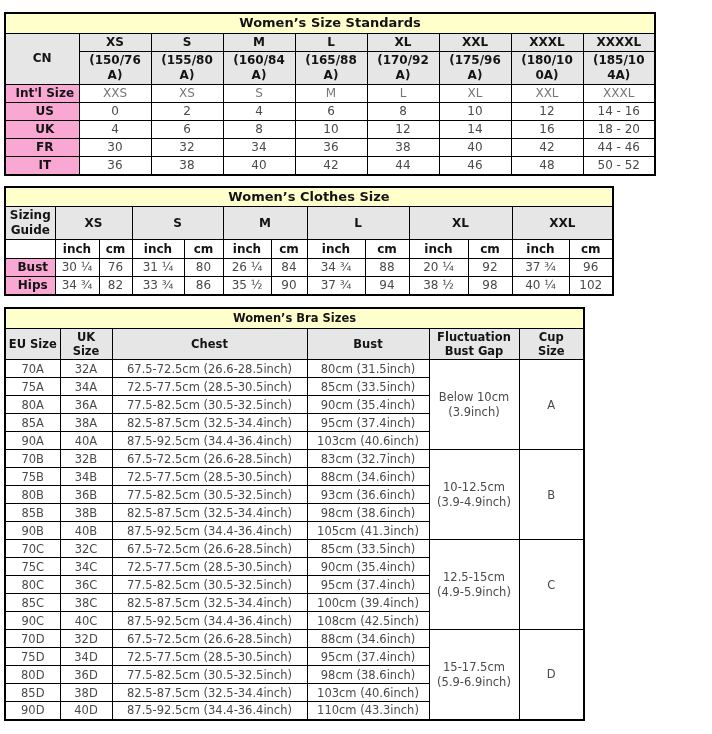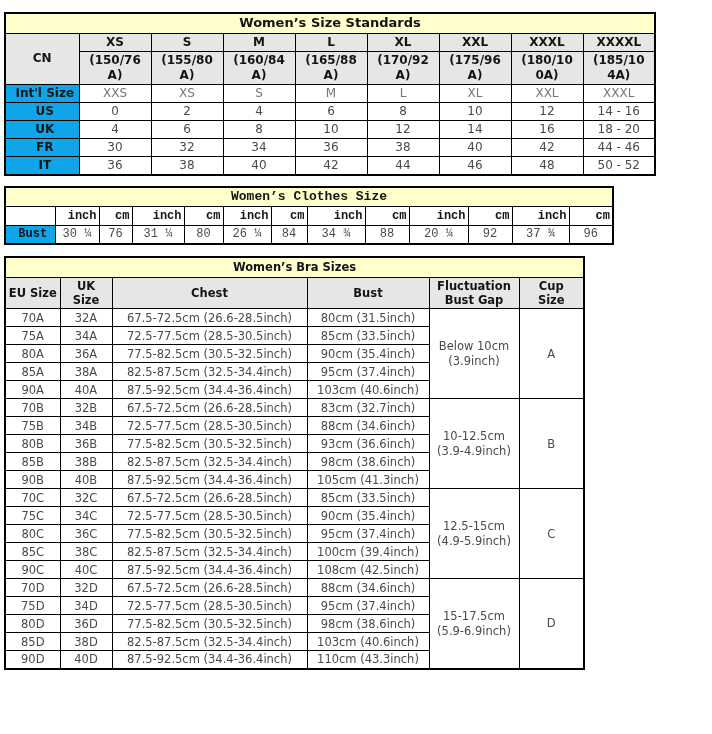--- a/index.html
+++ b/index.html
@@ -35,24 +35,24 @@
   .title-row{height:20px;}
   td.title{
     background:var(--title-bg);
     color:var(--text-dark);
     font-weight:bold;
     font-size:13px;
   }
   tr{height:18px;}
   .t1 .cn-row{height:29px;}
   .t1 .size-row{height:17px;}
-  th.rowlabel{background:#0ea5e9;padding-left:7px;}
+  th.rowlabel{background:#f9a8d4;padding-left:7px;}
   .t2 .size-row{height:28px;}
   .t2 .unit-row{height:19px;}
-  .t2 th.unit{background:#ffffff;text-align:right;}
+  .t2 th.unit{background:#ffffff;}
   .t2 td.blank{background:#ffffff;}
   tr.muted td{color:var(--text-muted);}
   .t3 .header-row{height:24px;}
   .t3 th,.t3 td{font-size:11.5px;}
   .t3 td.fluct,.t3 td.cup{background:#ffffff;}
 </style>
 </head>
 <body>
 
 <div class="page">
@@ -153,40 +153,50 @@
           <td>40</td>
           <td>42</td>
           <td>44</td>
           <td>46</td>
           <td>48</td>
           <td>50 - 52</td>
         </tr>
       </tbody>
   </table>
 
-  <table class="tbl t2" style="margin-bottom:11px;font-family:Liberation Mono, monospace;">
+  <table class="tbl t2" style="margin-bottom:11px;">
     <colgroup>
       <col style="width:50px">
       <col style="width:44px">
         <col style="width:33px">
       <col style="width:52px">
         <col style="width:39px">
       <col style="width:48px">
         <col style="width:36px">
       <col style="width:58px">
         <col style="width:44px">
       <col style="width:59px">
         <col style="width:44px">
       <col style="width:57px">
         <col style="width:44px">
     </colgroup>
     <tbody id="t2-body">
       <tr class="title-row">
         <td class="title" colspan="13">Women’s Clothes Size</td>
       </tr>
+    <tr class="size-row">
+          <th class="corner">Sizing
+Guide</th>
+          <th class="size-h" colspan="2">XS</th>
+          <th class="size-h" colspan="2">S</th>
+          <th class="size-h" colspan="2">M</th>
+          <th class="size-h" colspan="2">L</th>
+          <th class="size-h" colspan="2">XL</th>
+          <th class="size-h" colspan="2">XXL</th>
+        </tr>
         <tr class="unit-row">
           <td class="blank"></td>
           <th class="unit">inch</th>
           <th class="unit">cm</th>
           <th class="unit">inch</th>
           <th class="unit">cm</th>
           <th class="unit">inch</th>
           <th class="unit">cm</th>
           <th class="unit">inch</th>
           <th class="unit">cm</th>
@@ -202,20 +212,35 @@
           <td>31 ¼</td>
           <td>80</td>
           <td>26 ¼</td>
           <td>84</td>
           <td>34 ¾</td>
           <td>88</td>
           <td>20 ¼</td>
           <td>92</td>
           <td>37 ¾</td>
           <td>96</td>
+        </tr>
+        <tr class="data-row">
+          <th class="rowlabel">Hips</th>
+          <td>34 ¾</td>
+          <td>82</td>
+          <td>33 ¾</td>
+          <td>86</td>
+          <td>35 ½</td>
+          <td>90</td>
+          <td>37 ¾</td>
+          <td>94</td>
+          <td>38 ½</td>
+          <td>98</td>
+          <td>40 ¼</td>
+          <td>102</td>
         </tr>
       </tbody>
   </table>
 
   <table class="tbl t3">
     <colgroup>
       <col style="width:55px">
         <col style="width:52px">
         <col style="width:195px">
       <col style="width:122px">

